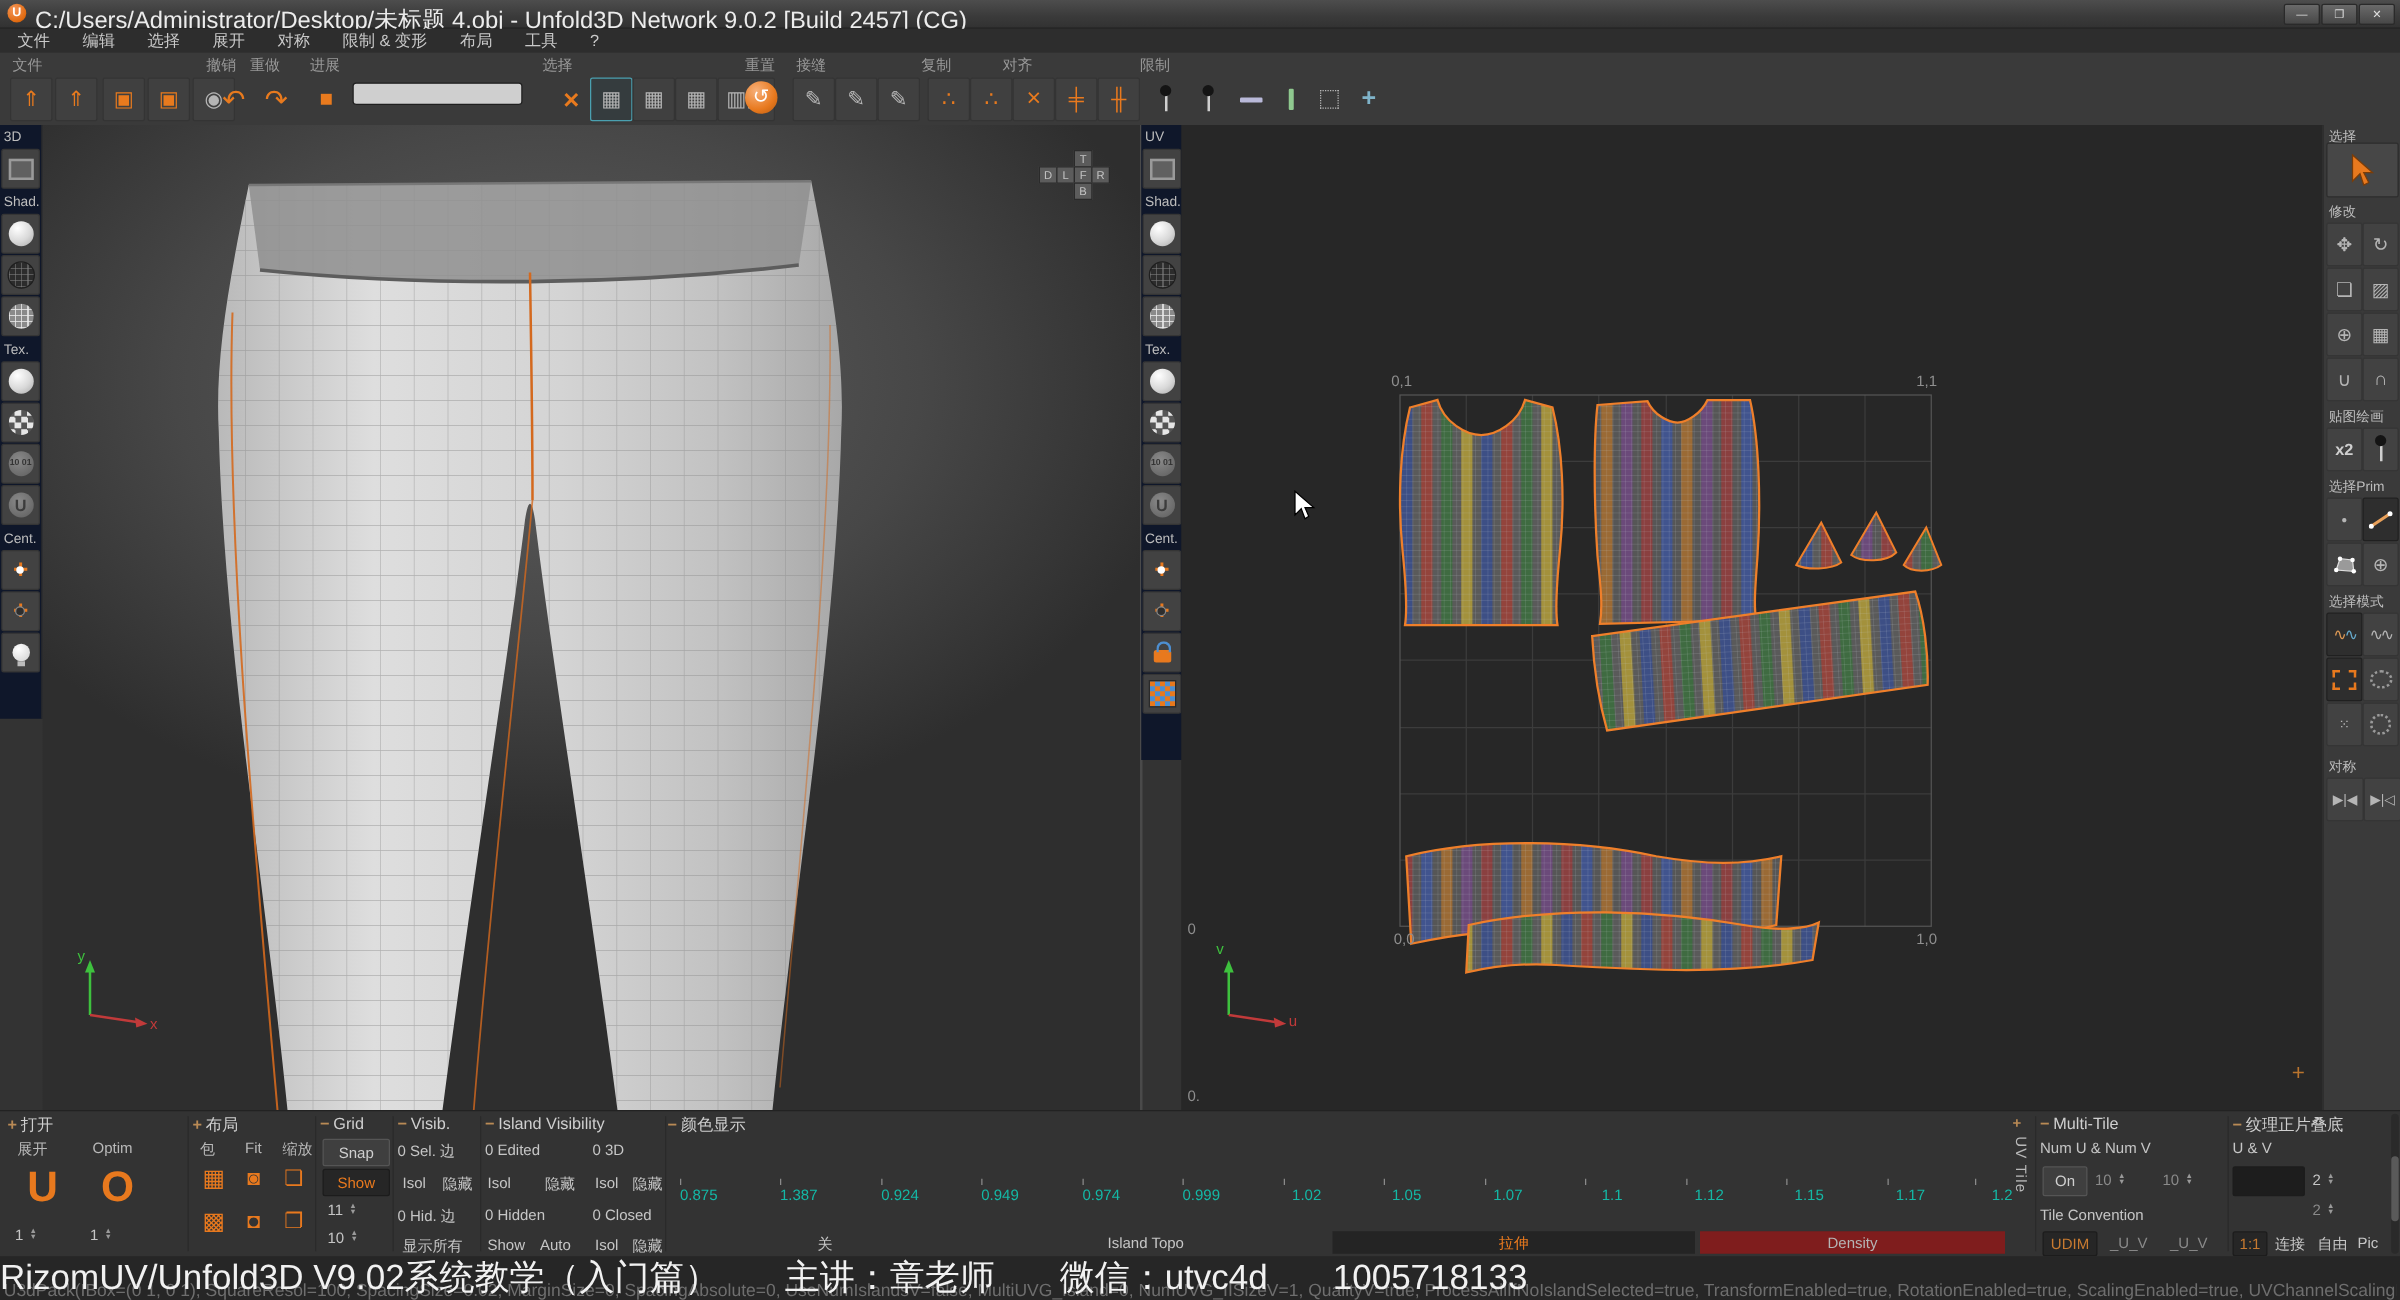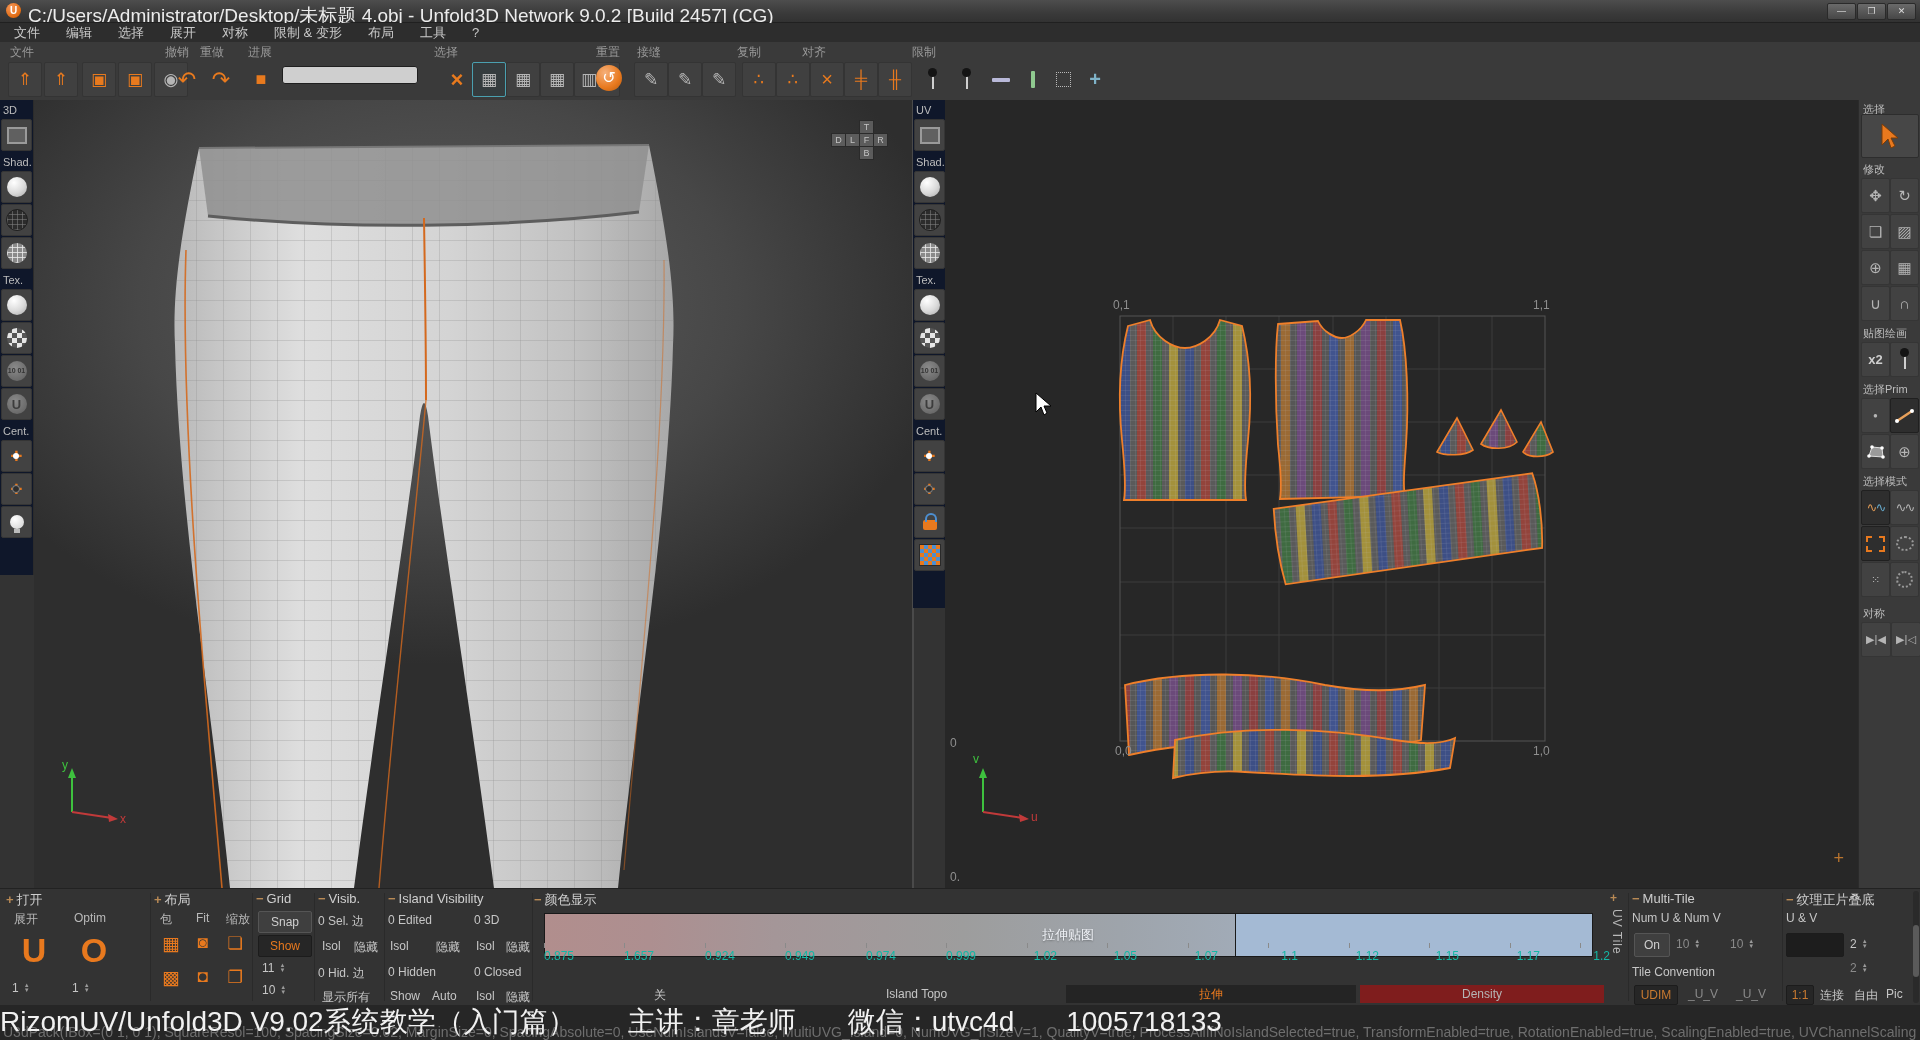--- a/index.html
+++ b/index.html
@@ -568,26 +568,22 @@
       <span class="btxt" style="left:88px;top:50px">Isol</span>
       <span class="btxt" style="left:118px;top:50px">隐藏</span>
       <span class="btxt" style="left:86px;top:76px">0 Closed</span>
       <span class="btxt" style="left:88px;top:100px">Isol</span>
       <span class="btxt" style="left:118px;top:100px">隐藏</span>
     </div>
     <div class="vsep" style="left:532px"></div>
 
     <div class="bsec" style="left:534px;width:1072px;">
       <div class="hdr"><span class="pm">−</span><span>颜色显示</span></div>
-      <div id="gradbar">
-        <div id="gradblue"></div>
-        <span id="gradtitle">拉伸贴图</span>
-      </div>
       <div class="tick" style="left:10px">0.875</div>
-      <div class="tick" style="left:90px">1.657</div>
+      <div class="tick" style="left:90px">1.387</div>
       <div class="tick" style="left:171px">0.924</div>
       <div class="tick" style="left:251px">0.949</div>
       <div class="tick" style="left:332px">0.974</div>
       <div class="tick" style="left:412px">0.999</div>
       <div class="tick" style="left:493px">1.02</div>
       <div class="tick" style="left:573px">1.05</div>
       <div class="tick" style="left:654px">1.07</div>
       <div class="tick" style="left:734px">1.1</div>
       <div class="tick" style="left:815px">1.12</div>
       <div class="tick" style="left:895px">1.15</div>

